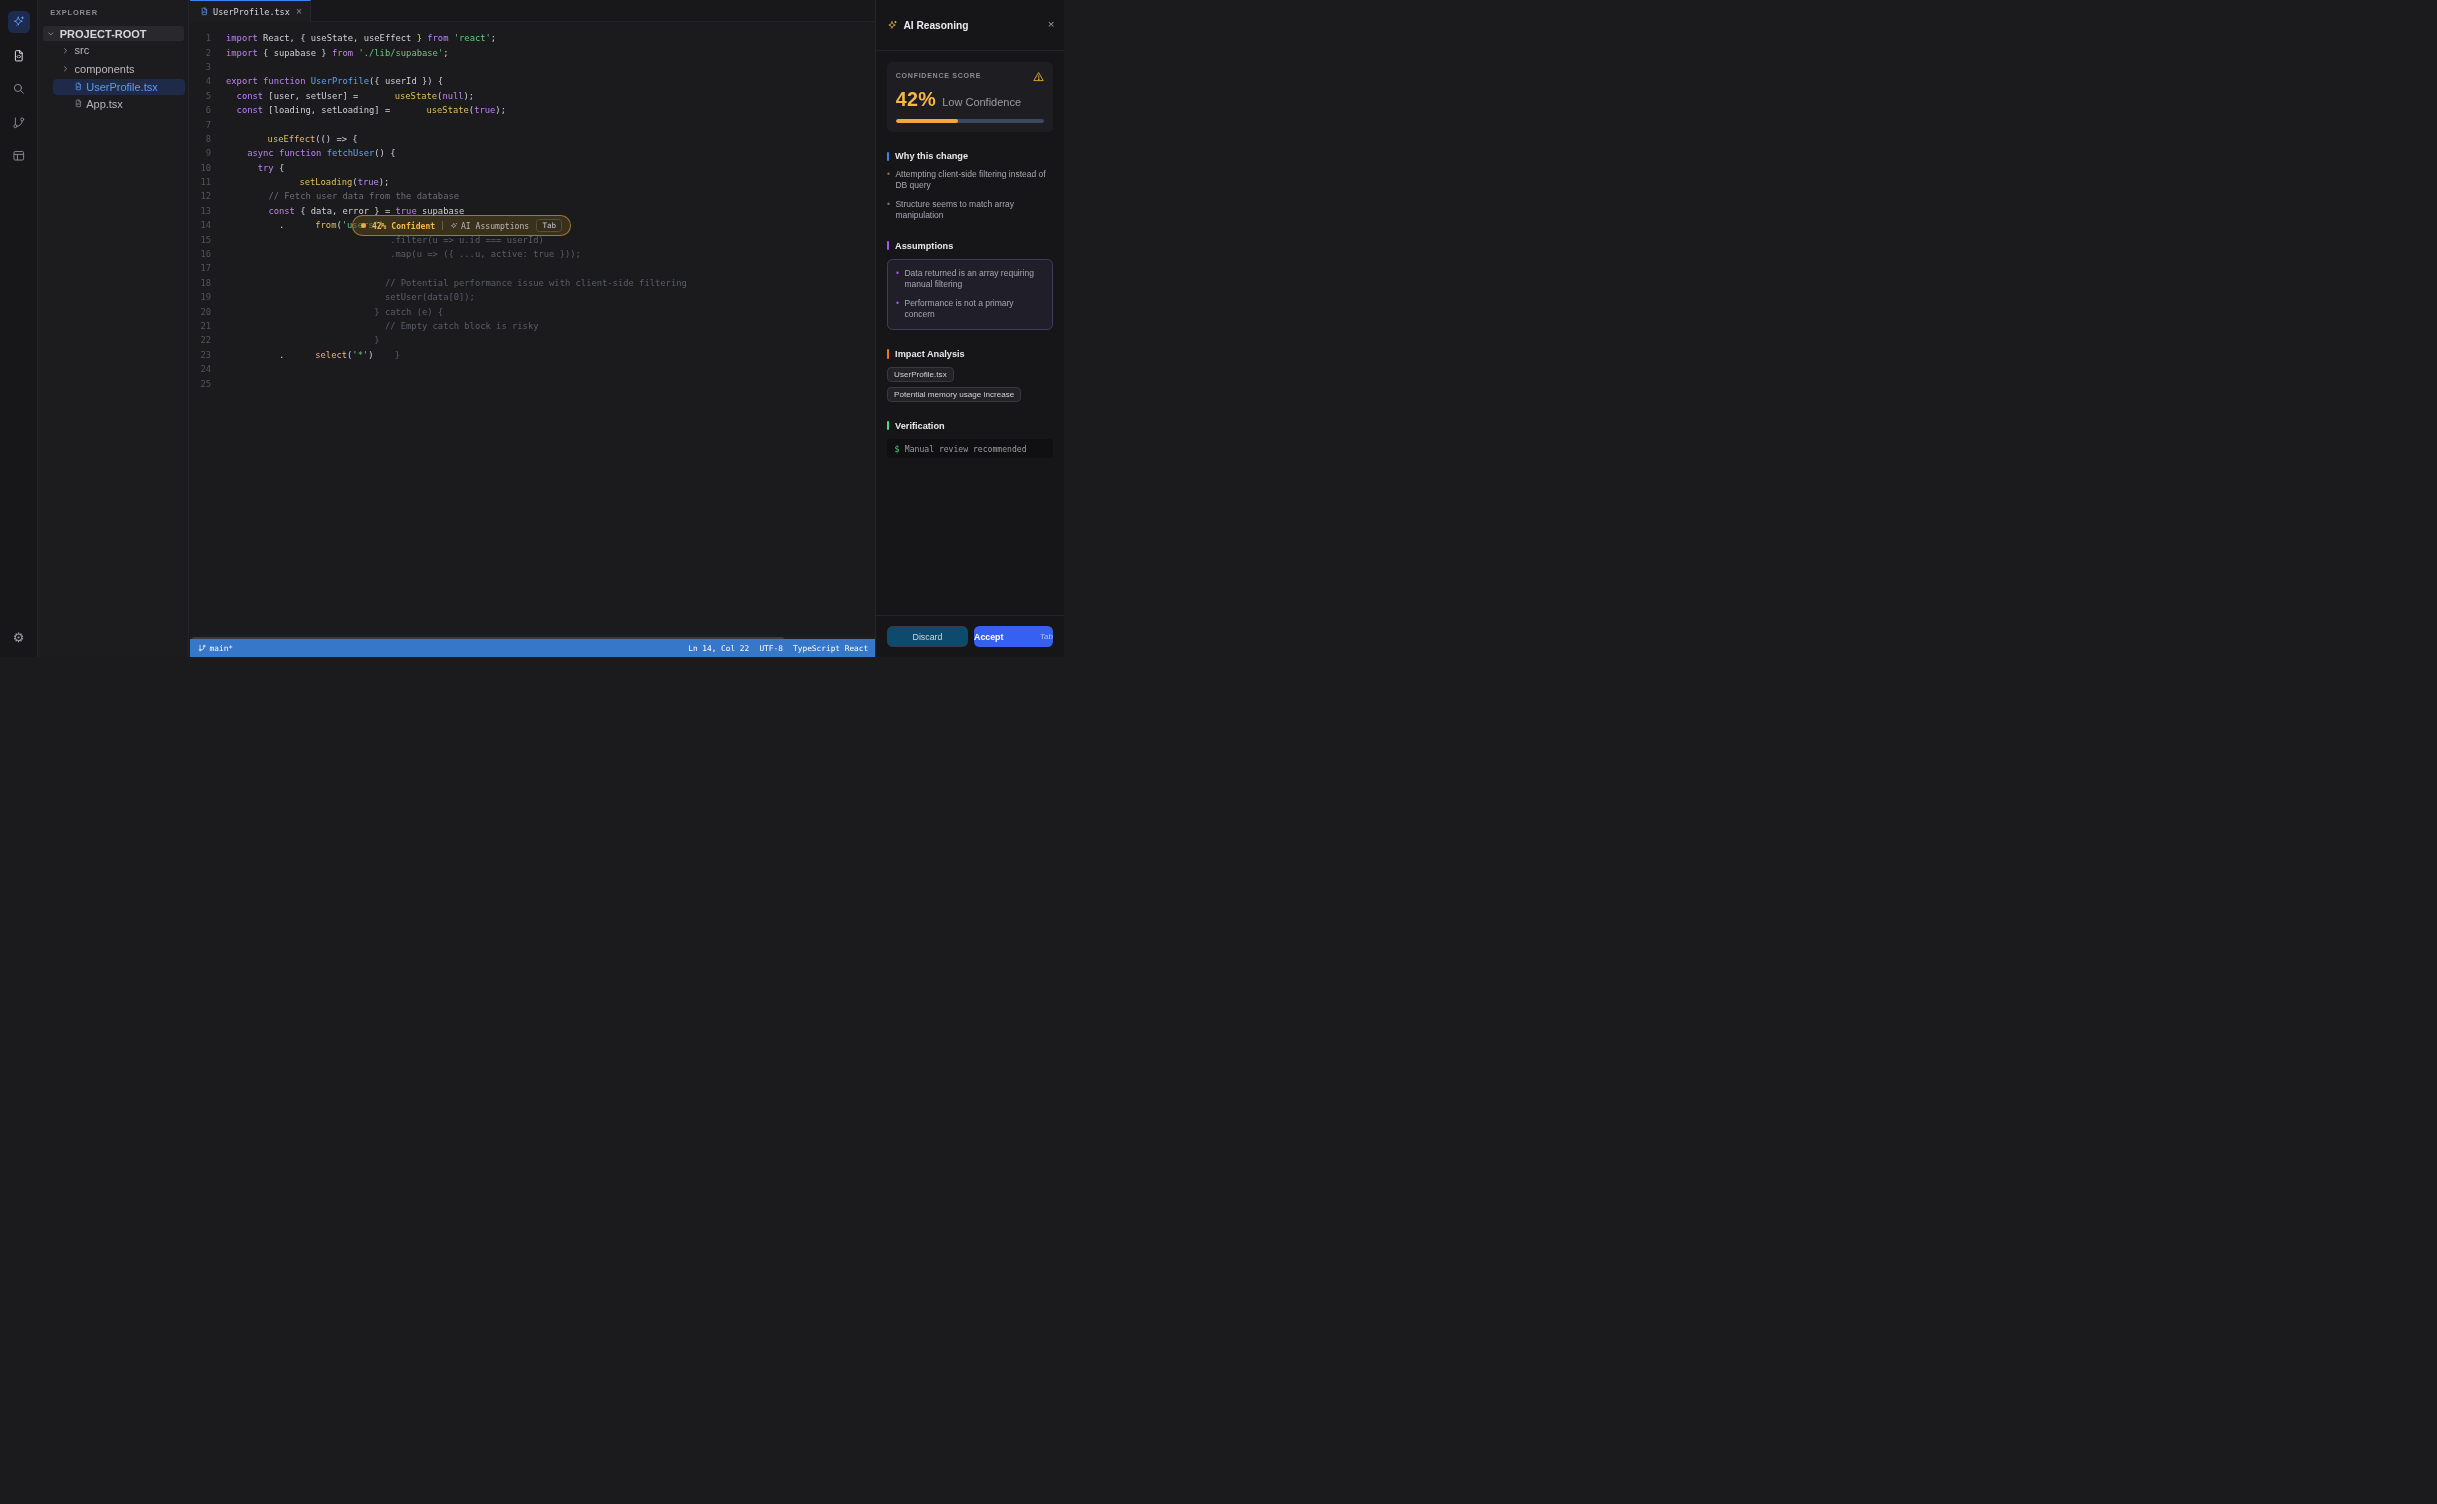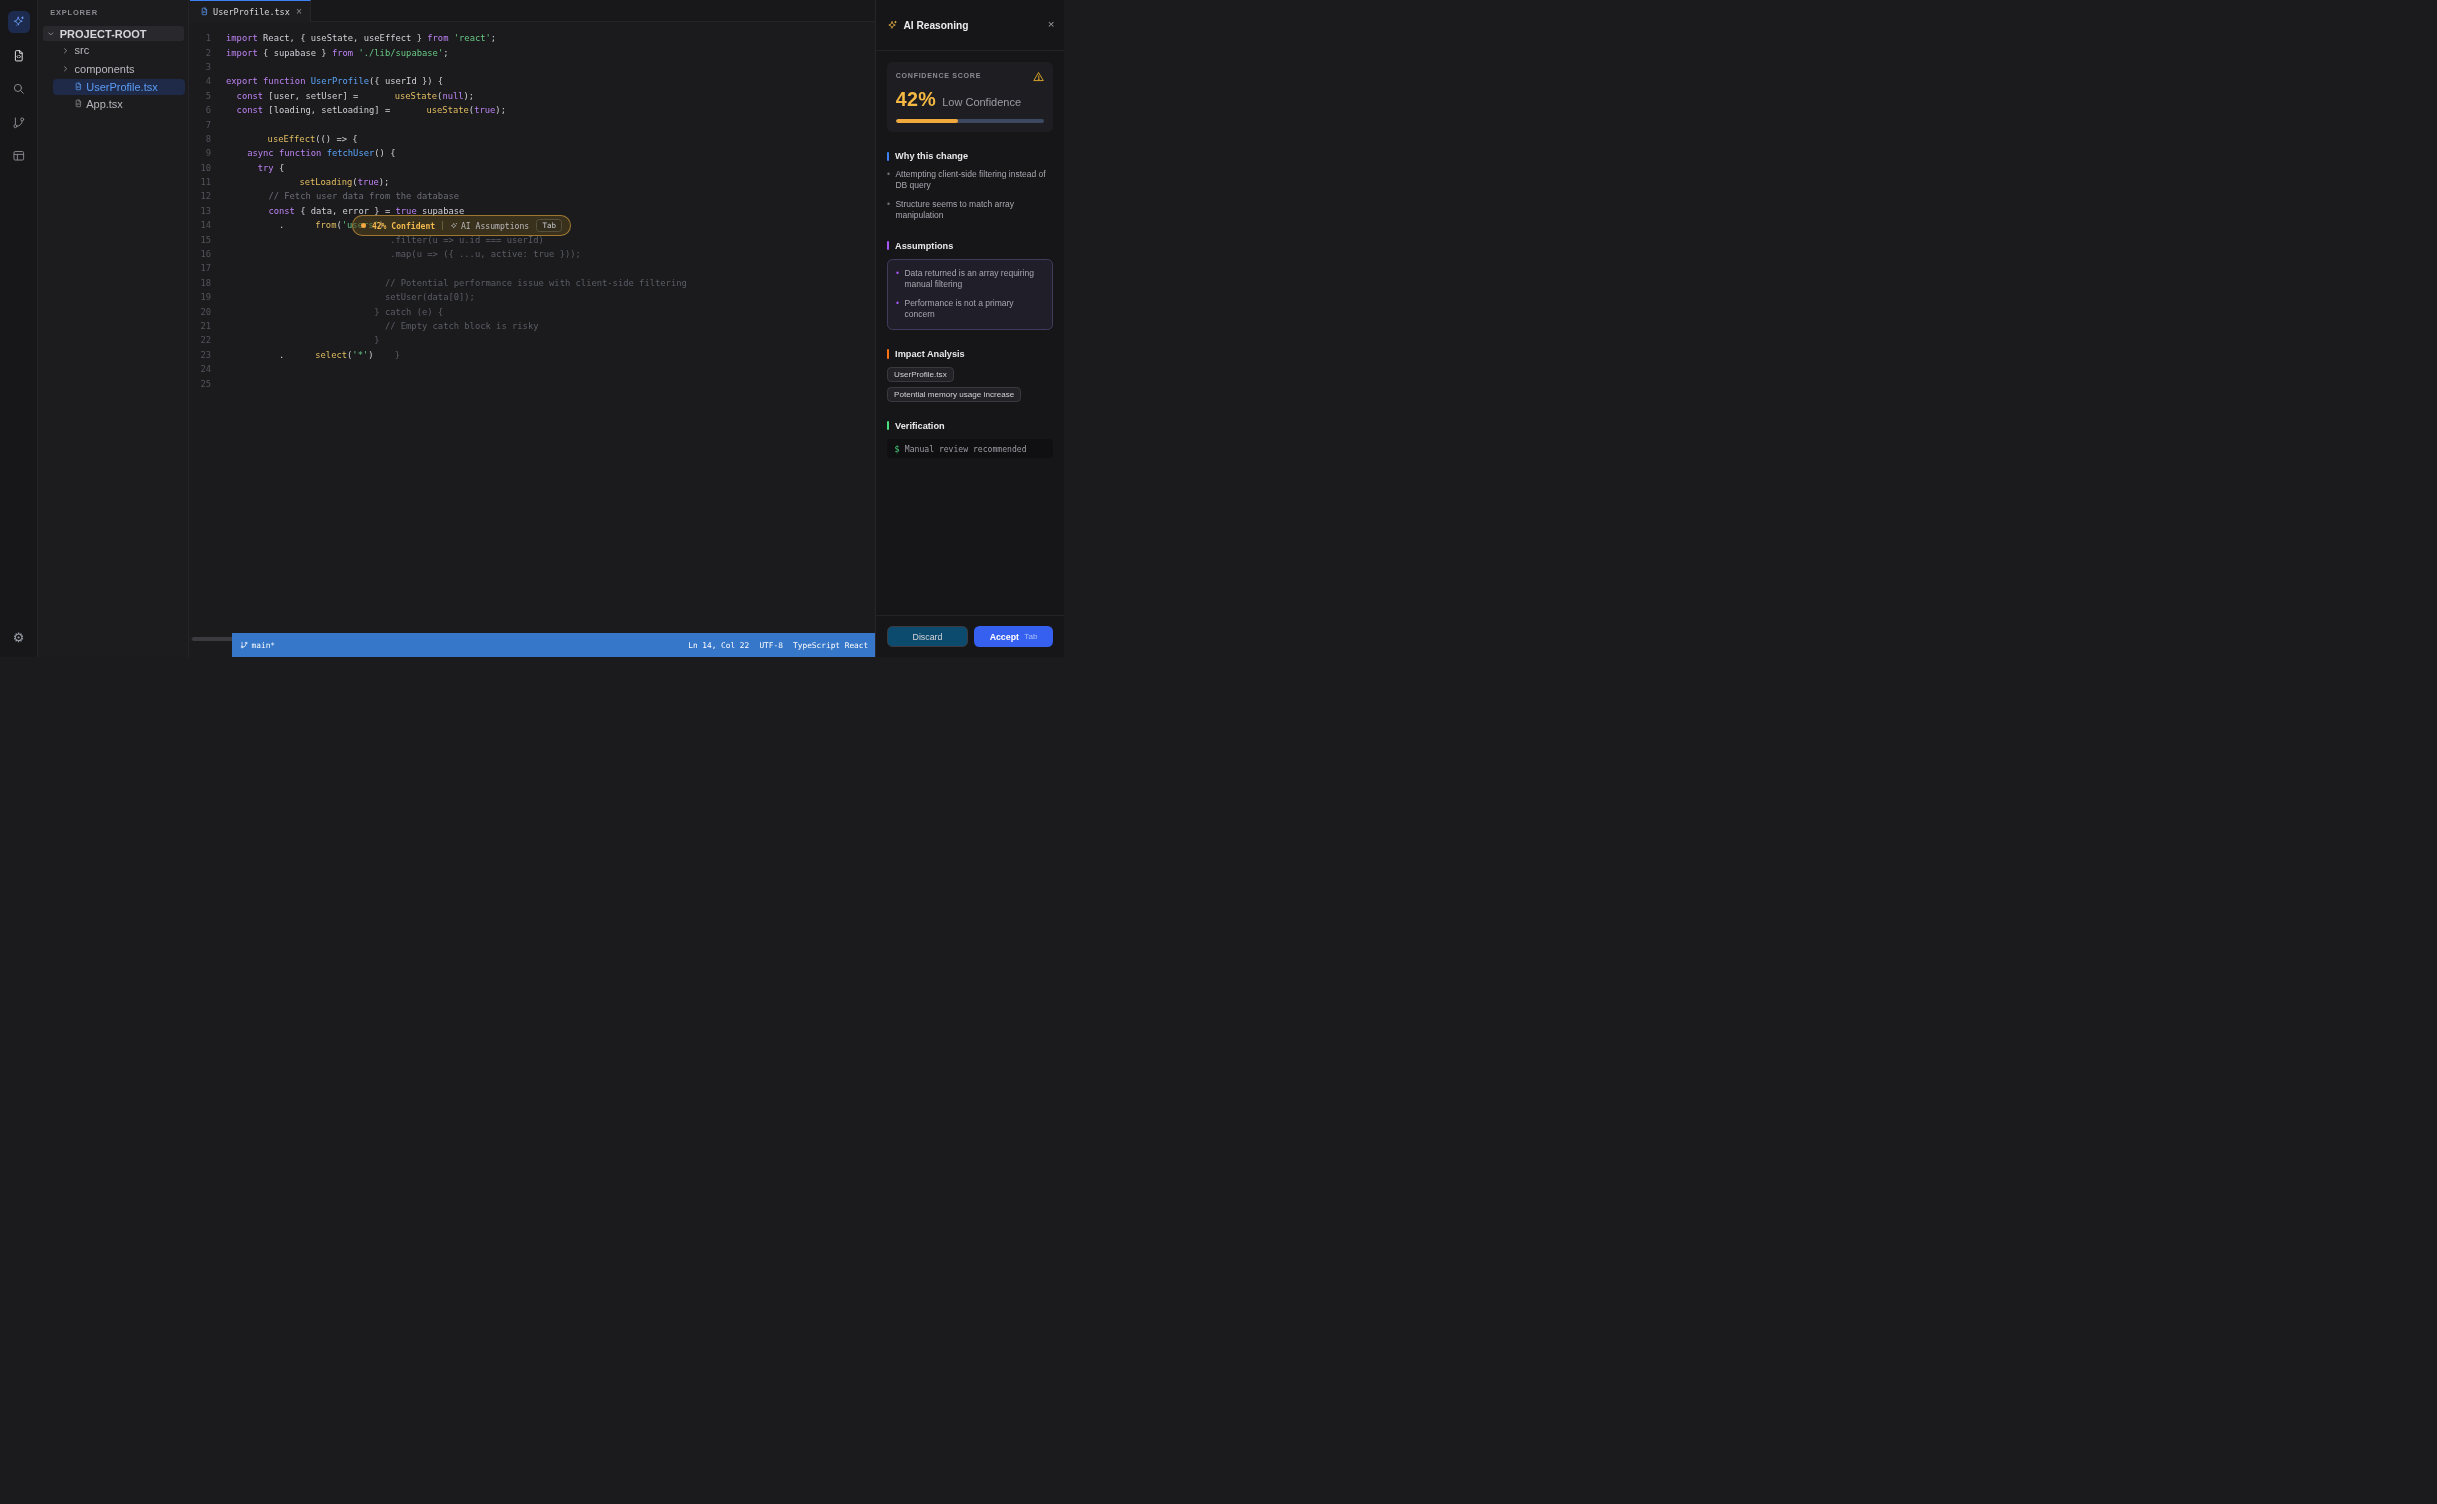--- a/index.html
+++ b/index.html
@@ -69,23 +69,23 @@
   .sg-div { width:0.7px; height:9.5px; background:#6b5f3a; margin:0 6.8px; }
   .sg-spark { display:flex; color:#b5b5bc; margin-right:3.4px; }
   .sg-label { color:#b8b8bd; white-space:nowrap; }
   .sg-key { margin-left:6.8px; padding:1.4px 5.4px; border-radius:3.4px; background:#332d1e;
             border:0.7px solid #57503a; color:#c9c9ce; font-size:7.5px; cursor:pointer; }
 
   
   .hscroll { position:absolute; left:0; right:0; bottom:15.6px; height:4.8px; background:#202023; }
   .hthumb { position:absolute; left:2px; top:0.7px; width:592px; height:3.4px;
             border-radius:2px; background:#3a3a3f; cursor:grab; }
-  .statusbar { position:absolute; left:0; right:0; bottom:0; height:24px; background:#3677c9;
+  .statusbar { position:absolute; left:0; right:0; bottom:0; height:18px; background:#3677c9;
                display:flex; align-items:center; color:#fff;
-               font-family:"DejaVu Sans Mono", monospace; font-size:7.8px;margin-left:42px; }
+               font-family:"DejaVu Sans Mono", monospace; font-size:7.8px; }
   .sb-left { display:flex; align-items:center; gap:3.4px; padding-left:8.1px; cursor:pointer; }
   .sb-right { margin-left:auto; display:flex; align-items:center; gap:10.2px; padding-right:6.8px; }
   .sb-item { cursor:pointer; white-space:nowrap; }
 
   
   .ai-panel { position:absolute; right:0; top:0; bottom:0; width:189px;
               background:#161619; border-left:0.7px solid #26262a; z-index:6; }
   .aip-header { height:51px; border-bottom:0.7px solid #242428; display:flex;
                 align-items:center; padding:0 9.5px 0 11px; gap:5.4px; }
   .aip-title { font-size:10.2px; font-weight:bold; color:#ececef; }
@@ -118,21 +118,21 @@
   .terminal { margin-top:8.1px; background:#101013; border-radius:4.1px; padding:4.8px 7.5px;
               font-family:"DejaVu Sans Mono", monospace; font-size:8.1px; display:flex; gap:5.4px; }
   .t-prompt { color:#4ade80; }
   .t-cmd { color:#9a9aa2; }
 
   .aip-footer { position:absolute; left:0; right:0; bottom:0; height:42px;
                 border-top:0.7px solid #242428; padding:10.2px 11px 0; display:flex; gap:6.1px; }
   .btn { height:21px; border-radius:5.4px; display:flex; align-items:center; justify-content:center;
          font-size:8.8px; cursor:pointer; flex:1; }
   .btn-discard { background:#0c4a6e; border:0.7px solid #3a3a40; color:#d6d6d9; }
-  .btn-accept { background:#3560f0; color:#fff; font-weight:bold; gap:5.4px; }
+  .btn-accept { background:#3560f0; color:#fff; font-weight:bold; gap:5.4px;justify-content:space-between; }
   .accept-key { color:#a9c0fa; font-weight:normal; font-size:8.1px; }
 
   svg { display:block; }
 </style>
 </head>
 <body>
 
 <div class="activity-bar">
   <div class="ab-top">
     <div class="ab-btn active">

